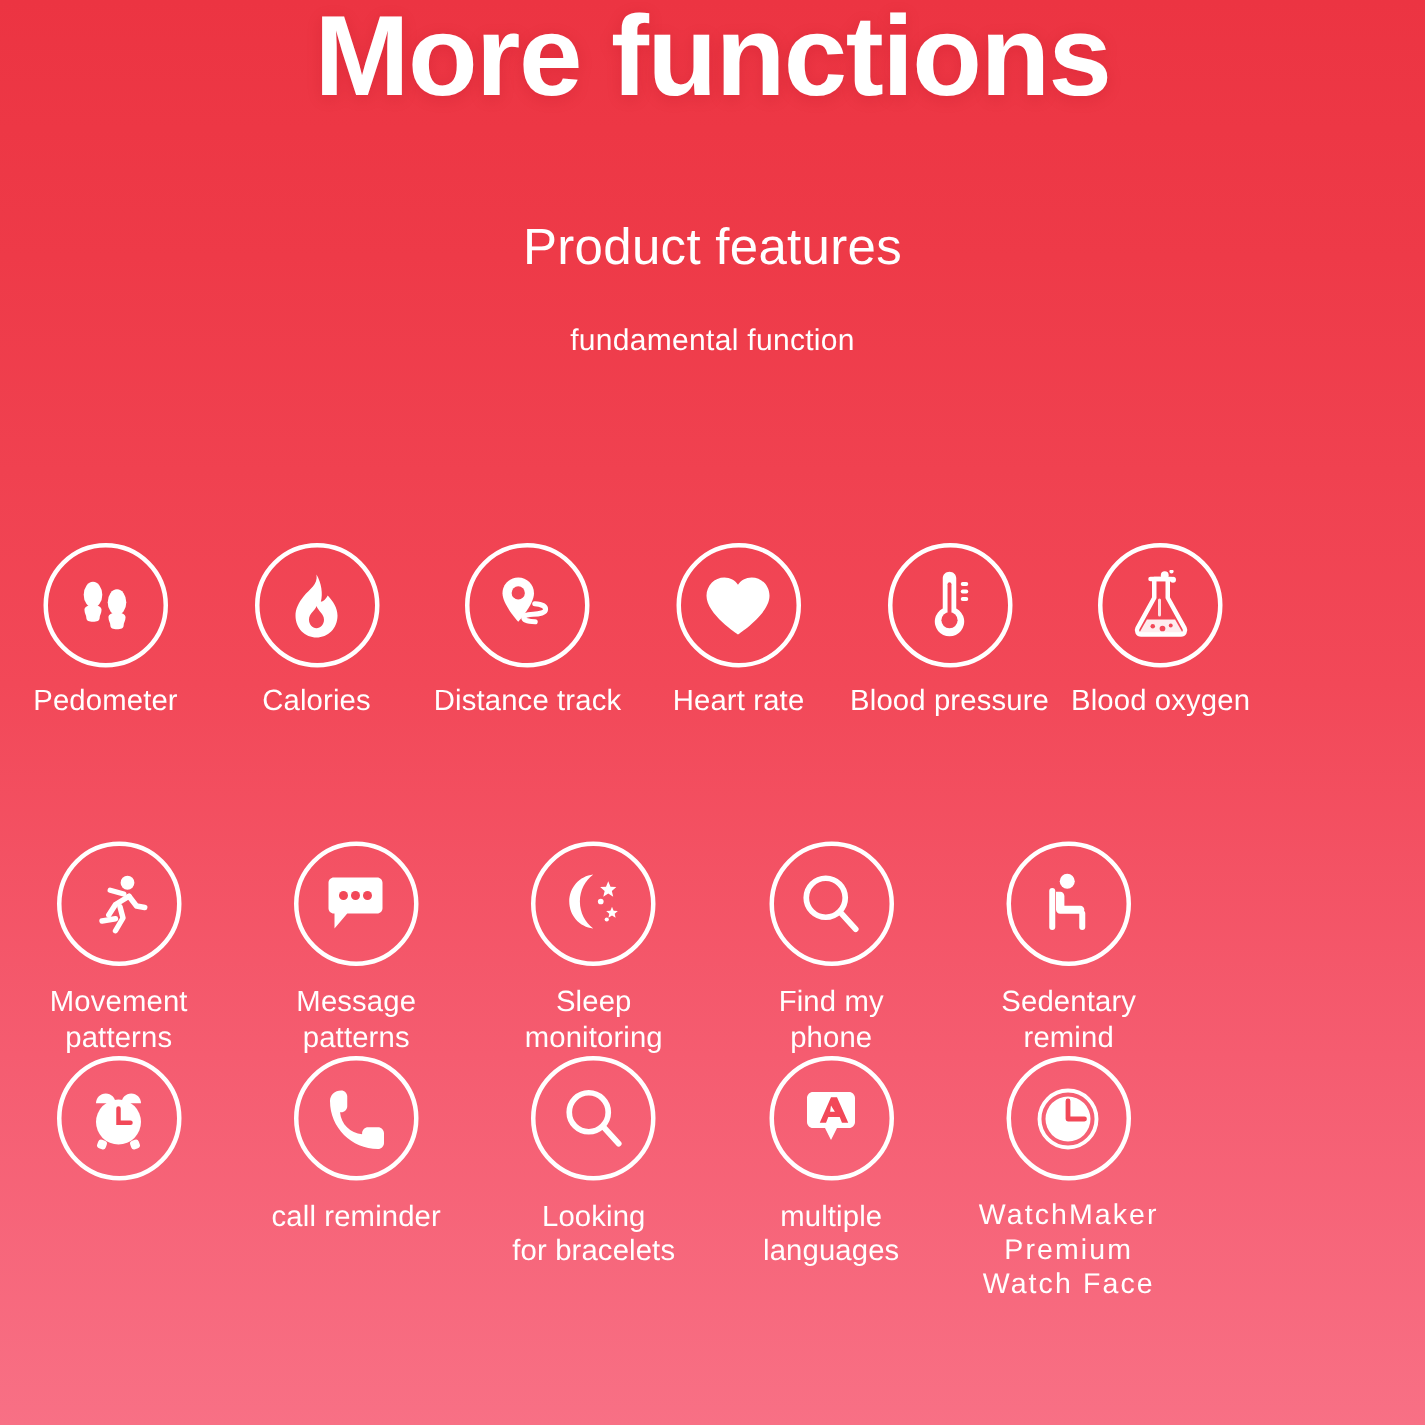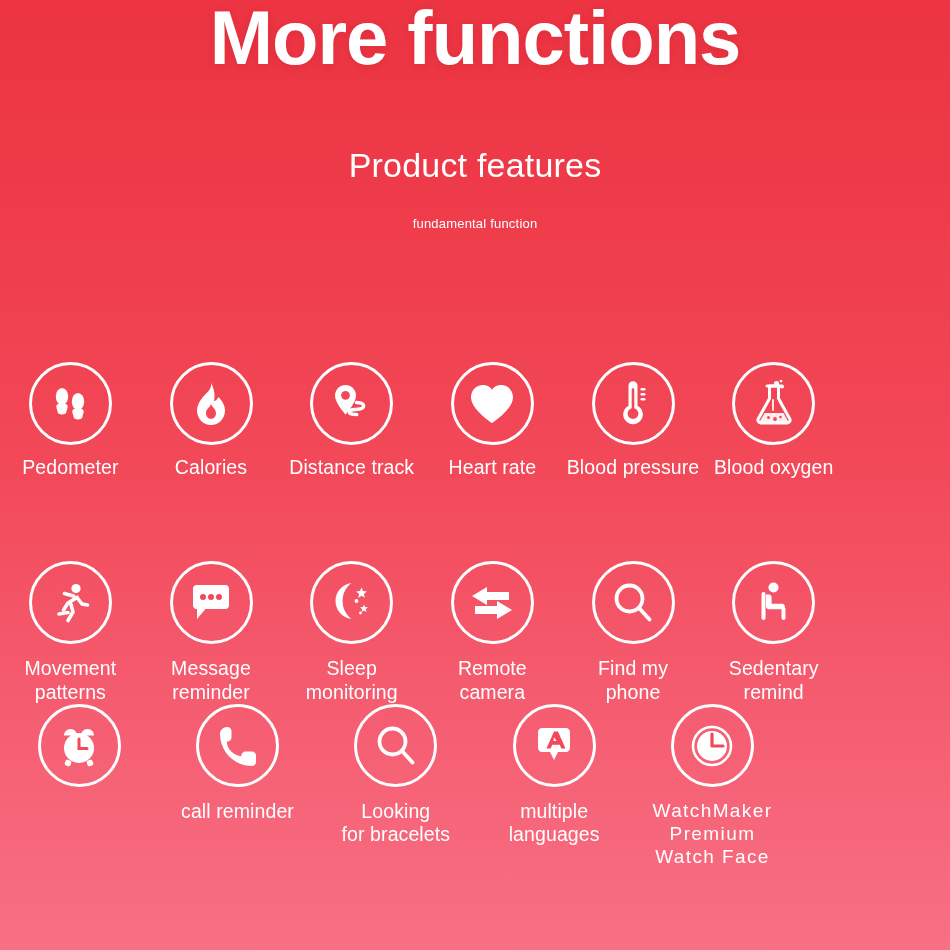--- a/index.html
+++ b/index.html
@@ -17,21 +17,21 @@
   #title {
     font-size:76px; font-weight:700; letter-spacing:-1px;
     line-height:1; 
     text-shadow:0 2px 10px rgba(160,0,20,.18);
   }
   #subtitle {
     font-size:34px; font-weight:400; line-height:1;
     padding-top:72px; letter-spacing:.2px;
   }
   #caption {
-    font-size:13px; font-weight:400; line-height:1;
+    font-size:20px; font-weight:400; line-height:1;
     padding-top:35px; letter-spacing:.2px;
   }
 
   
   #grid {
     position:absolute; left:0; top:362px; width:950px;
     display:flex; flex-direction:column;
   }
   .row { display:flex; width:844px; }
   .row-1 { height:172px; }
@@ -164,47 +164,37 @@
     <div class="cell">
       <div class="circle">
         <svg width="46" height="42" viewBox="0 0 46 42" fill="#fff">
           <path d="M5 6.5C5 4.6 6.6 3 8.5 3h29c1.9 0 3.5 1.6 3.5 3.5v17c0 1.9-1.6 3.5-3.5 3.5H17.5L9 37V27h-.5C6.6 27 5 25.4 5 23.5v-17z"></path>
           <circle cx="15" cy="15" r="3" fill="#f24858"></circle>
           <circle cx="23" cy="15" r="3" fill="#f24858"></circle>
           <circle cx="31" cy="15" r="3" fill="#f24858"></circle>
         </svg>
       </div>
       <div class="label">Message
-reminder</div>
+patterns</div>
     </div>
 
     <div class="cell">
       <div class="circle">
         <svg width="46" height="46" viewBox="0 0 46 46" fill="#fff">
           <path d="M22.5 3C13.4 4 6.5 11.7 6.5 21S13.4 38 22.5 39c-5.4-4-8.9-10.5-8.9-18S17.1 7 22.5 3z"></path>
           <path d="M32.5 7.5l1.5 3.6 3.9.3-3 2.6.9 3.8-3.3-2.1-3.3 2.1.9-3.8-3-2.6 3.9-.3z"></path>
           <path d="M35 24.5l1.1 2.6 2.8.2-2.1 1.9.6 2.7-2.4-1.5-2.4 1.5.6-2.7-2.1-1.9 2.8-.2z"></path>
           <circle cx="27.5" cy="21" r="1.9"></circle>
           <circle cx="31.5" cy="33" r="1.4"></circle>
         </svg>
       </div>
       <div class="label">Sleep
 monitoring</div>
     </div>
 
-    <div class="cell">
-      <div class="circle">
-        <svg width="48" height="40" viewBox="0 0 48 40" fill="#fff">
-          <path d="M19 4L4 13l15 9v-5h22V9H19V4z"></path>
-          <path d="M29 18v5H7v8h22v5l15-9-15-9z"></path>
-        </svg>
-      </div>
-      <div class="label">Remote
-camera</div>
-    </div>
 
     <div class="cell">
       <div class="circle">
         <svg width="46" height="46" viewBox="0 0 46 46" fill="none" stroke="#fff" stroke-width="3.8" stroke-linecap="round">
           <circle cx="19.5" cy="18.5" r="13"></circle>
           <path d="M29.5 28.5l10 11"></path>
         </svg>
       </div>
       <div class="label">Find my
 phone</div>

